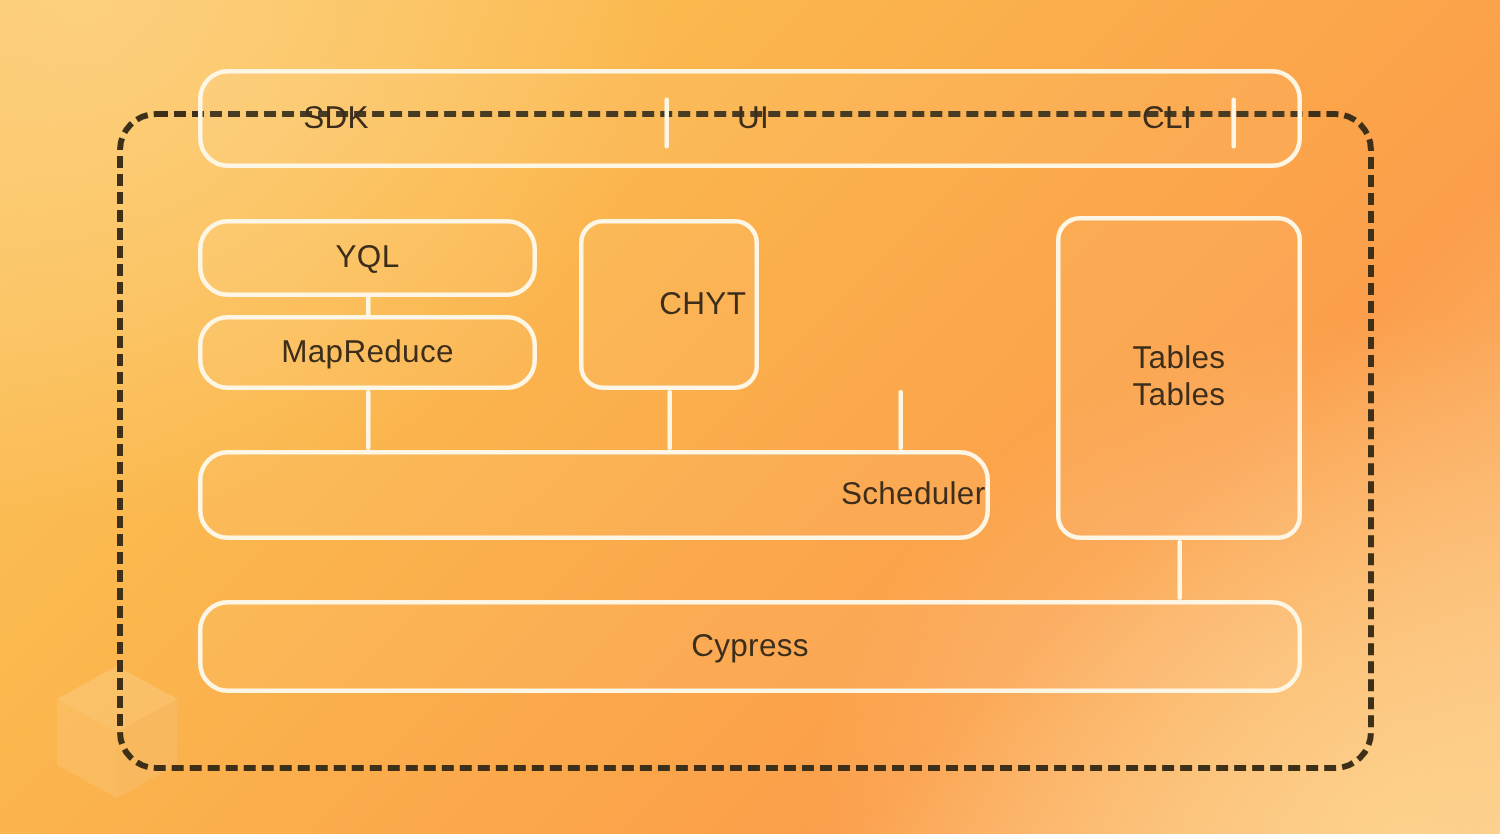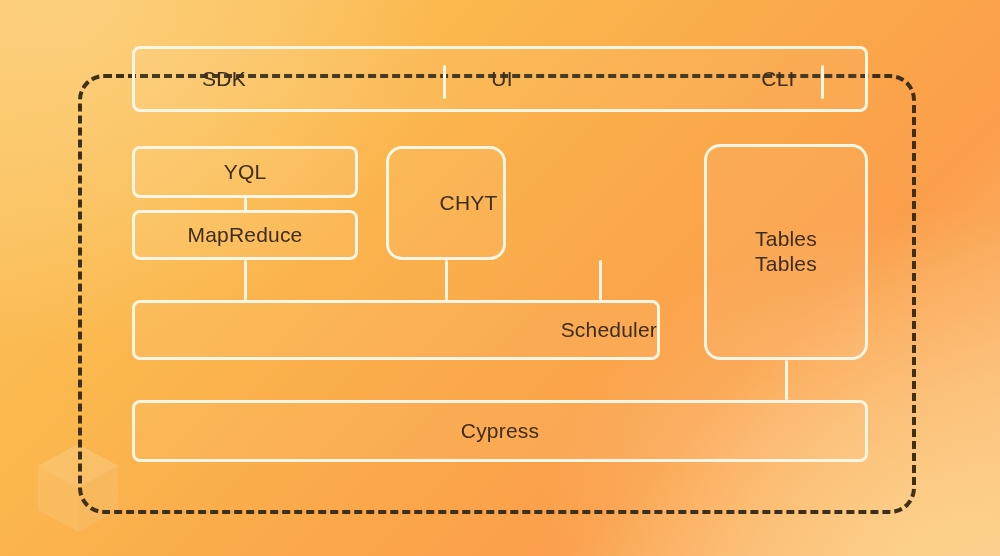--- a/index.html
+++ b/index.html
@@ -70,21 +70,21 @@
     border: 4px dashed #3E3018;
     border-radius: 26px;
     box-sizing: border-box;
   }
 
   
   .node {
     position: absolute;
     box-sizing: border-box;
     border: 3px solid #FDF6E4;
-    border-radius: 8px;
+    border-radius: 20px;
     background: rgba(255, 255, 255, 0.055);
     display: flex;
     align-items: center;
     justify-content: center;
     color: #3C2E1B;
     font-size: 21px;
     font-weight: 500;
     letter-spacing: 0.2px;
     line-height: 1.18;
     text-align: center;

